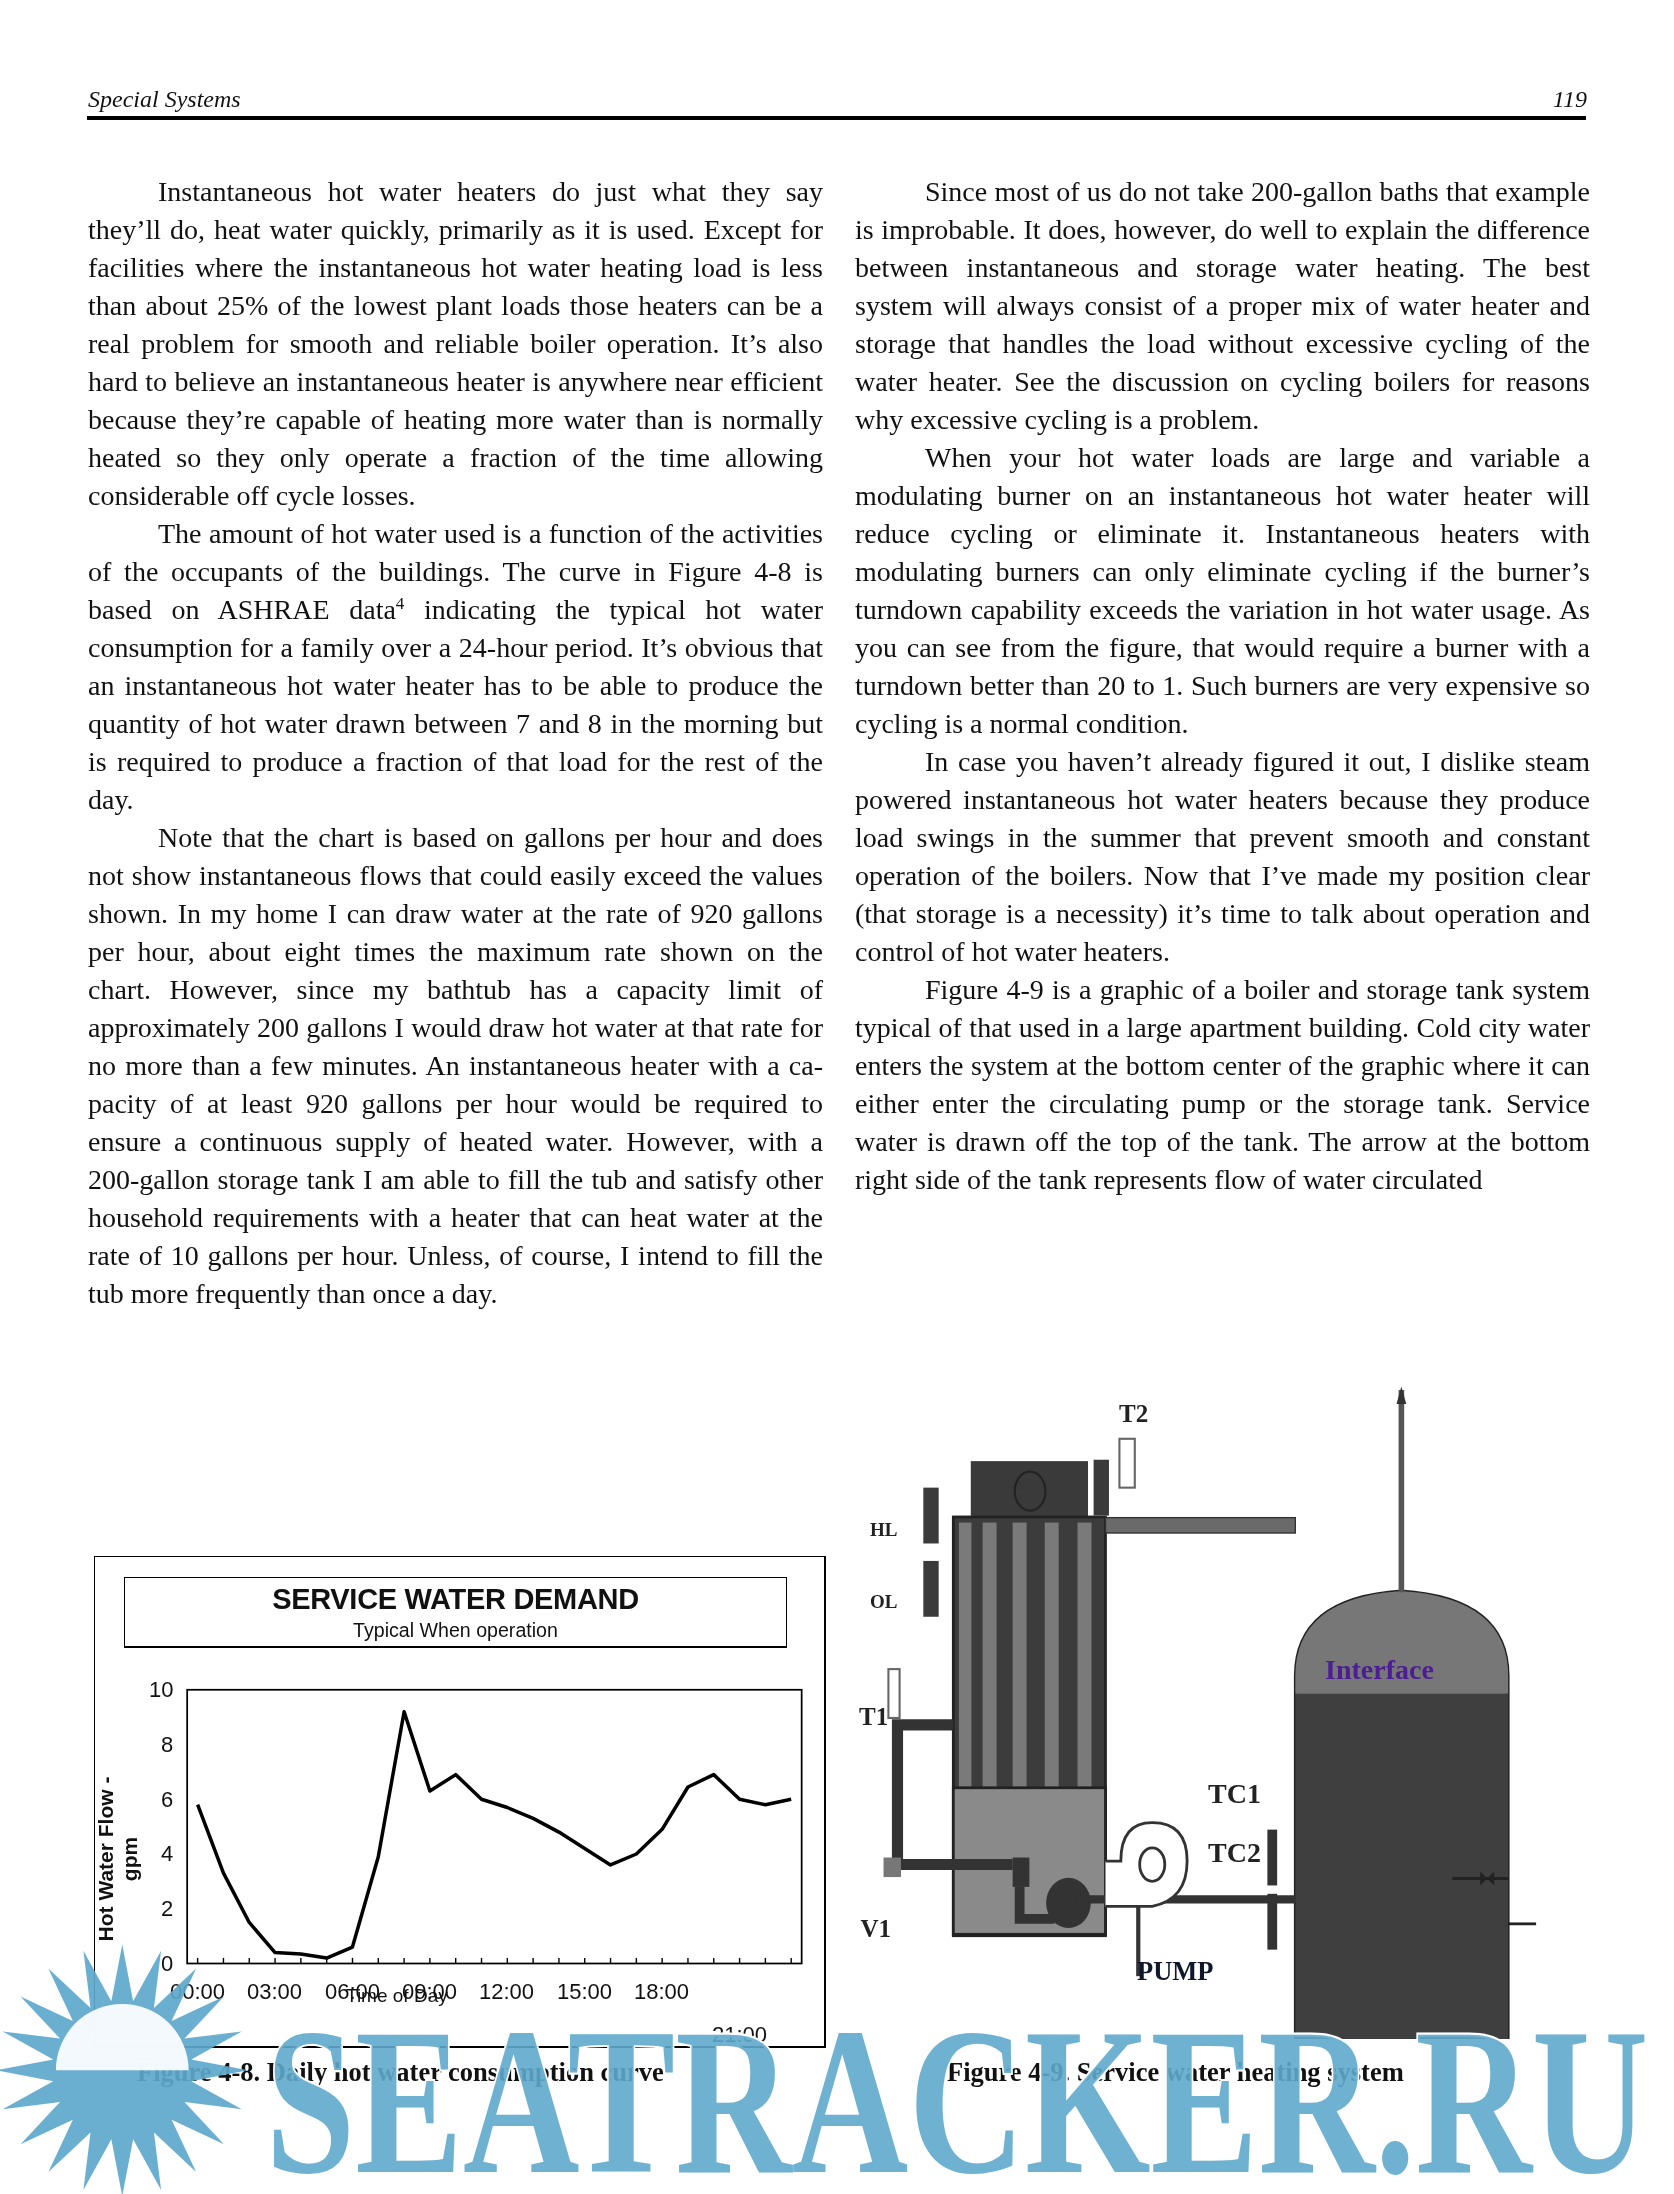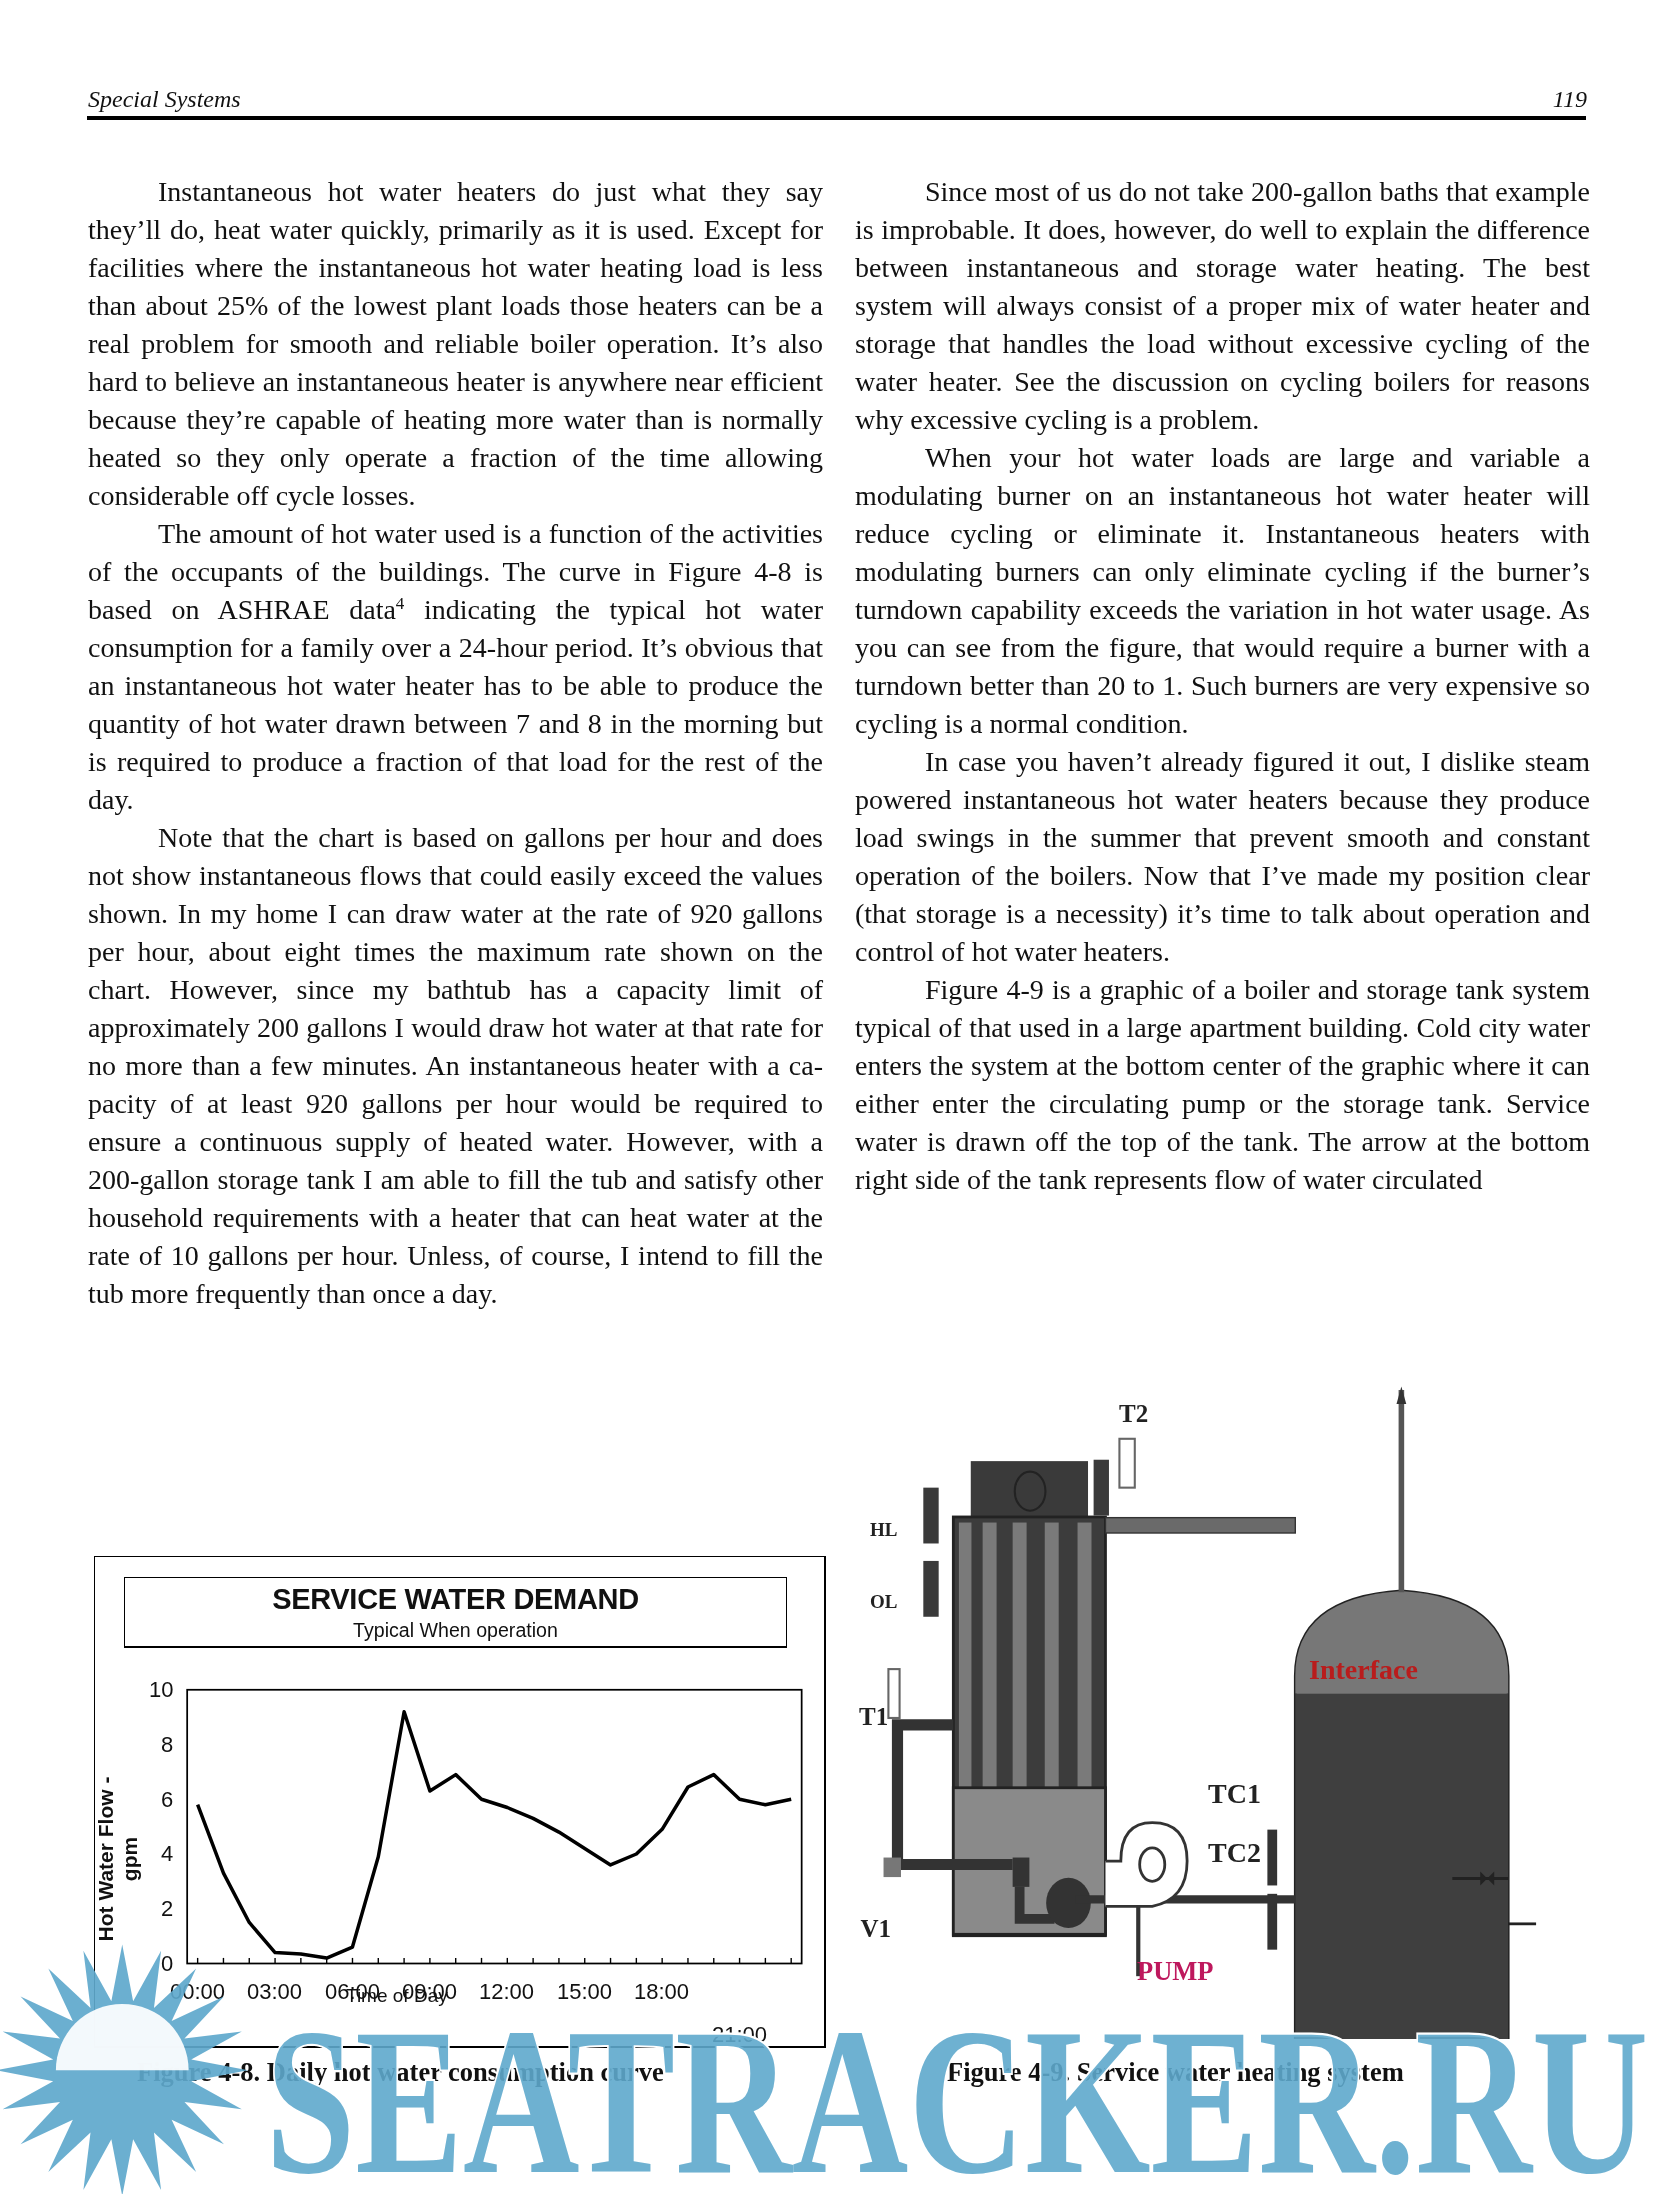--- a/index.html
+++ b/index.html
@@ -175,22 +175,22 @@
     <line x1="950" y1="795" x2="990" y2="795" stroke="#222" stroke-width="4"></line>
   </svg>
   <div class="dlabel" style="left:26.5px;top:756px;position:absolute;"></div>
   <div class="dlabel" style="left:25px;top:150px;">HL</div>
   <div class="dlabel" style="left:25px;top:222px;">OL</div>
   <div class="dlabel" style="left:14px;top:334px;font-size:25px;">T1</div>
   <div class="dlabel" style="left:274px;top:31px;font-size:25px;">T2</div>
   <div class="dlabel" style="left:363px;top:409px;font-size:28px;">TC1</div>
   <div class="dlabel" style="left:363px;top:468px;font-size:28px;">TC2</div>
   <div class="dlabel" style="left:15.4px;top:546px;font-size:25px;">V1</div>
-  <div class="dlabel" style="left:292px;top:587px;font-size:26.5px;color:#be185d;">PUMP</div>
-  <div class="dlabel" style="left:464px;top:285px;font-size:28px;color:#b91c1c;">Interface</div>
+  <div class="dlabel" style="left:292px;top:587px;font-size:26.5px;color:#0f172a;">PUMP</div>
+  <div class="dlabel" style="left:480px;top:285px;font-size:28px;color:#4c1d95;">Interface</div>
 </div>
 <div class="caption" style="left:947px;">Figure 4-9. Service water heating system</div>
 
 <svg class="watermark" viewBox="0 0 2398 362">
   <g id="sun" fill="#5ea8cc" fill-opacity="0.92">
       <path d="M175.0,5.0L190.6,86.2L230.6,13.8L220.4,95.9L280.8,39.4L245.7,114.3L320.6,79.2L264.1,139.6L346.2,129.4L273.8,169.4L355.0,185.0L273.8,200.6L346.2,240.6L264.1,230.4L320.6,290.8L245.7,255.7L280.8,330.6L220.4,274.1L230.6,356.2L190.6,283.8L175.0,365.0L159.4,283.8L119.4,356.2L129.6,274.1L69.2,330.6L104.3,255.7L29.4,290.8L85.9,230.4L3.8,240.6L76.2,200.6L-5.0,185.0L76.2,169.4L3.8,129.4L85.9,139.6L29.4,79.2L104.3,114.3L69.2,39.4L129.6,95.9L119.4,13.8L159.4,86.2Z"></path>
       <path d="M80,185 A95,95 0 0 1 270,185 Z" fill="#ffffff"></path>
     </g>
   <text id="wm-text" x="380" y="330" font-family="Liberation Serif, DejaVu Serif, serif" font-weight="bold" font-size="300" fill="#5ea8cc" fill-opacity="0.9" stroke="#ffffff" stroke-width="6" paint-order="stroke" textLength="1980" lengthAdjust="spacingAndGlyphs">SEATRACKER.RU</text>
 </svg>

